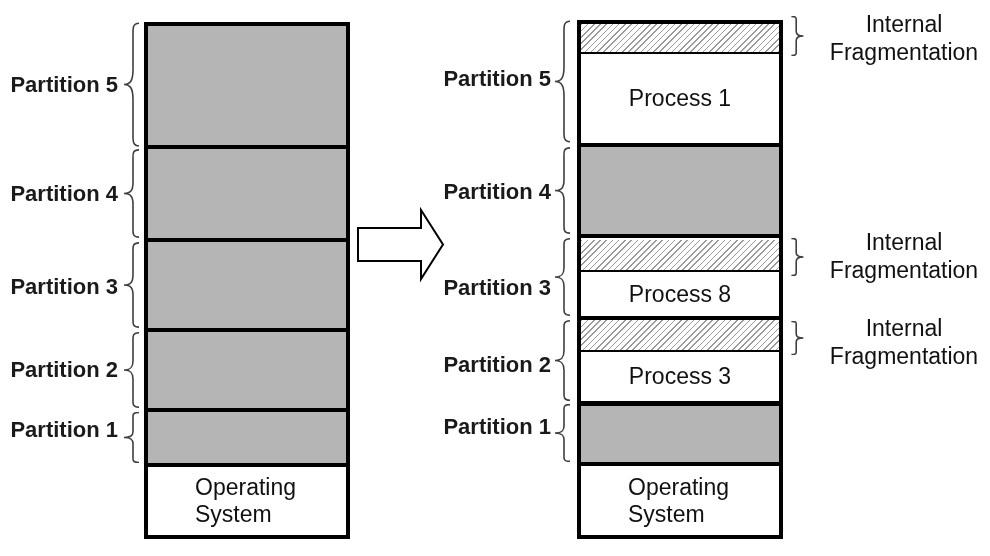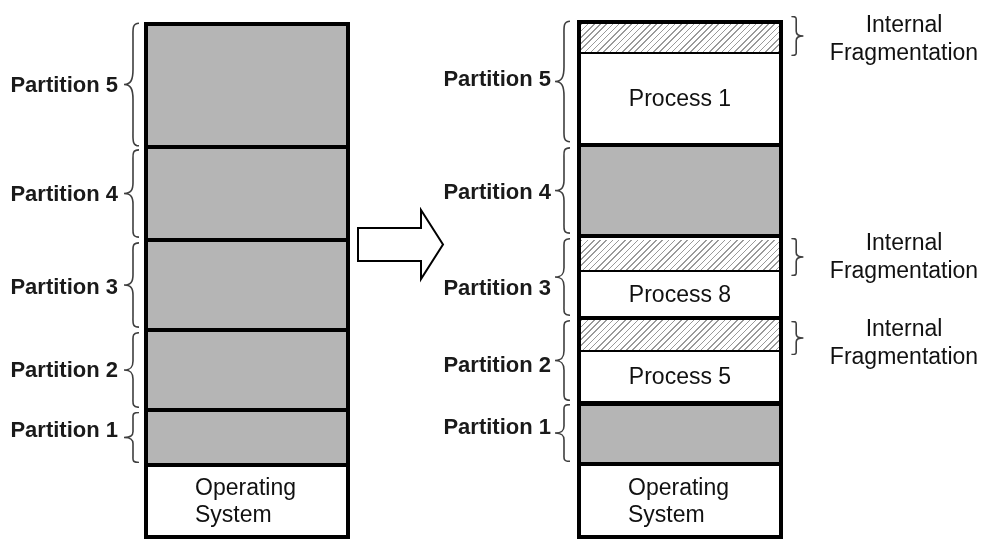--- a/index.html
+++ b/index.html
@@ -150,21 +150,21 @@
     <div class="sec gray" style="height:87px"></div>
     <div class="divider" style="height:4px"></div>
     <div class="sec gapwhite" style="height:2px"></div>
     <div class="sec hatch" style="height:32px"></div>
     <div class="sec white proc" style="height:44px">
       <span>Process 8</span>
     </div>
     <div class="divider" style="height:4px"></div>
     <div class="sec hatch" style="height:32px"></div>
     <div class="sec white proc" style="height:49px">
-      <span>Process 5</span>
+      <span>Process 3</span>
     </div>
     <div class="divider" style="height:5px"></div>
     <div class="sec gray" style="height:56px"></div>
     <div class="divider" style="height:4px"></div>
     <div class="sec white os" style="height:69px">
       <span style="display:inline-block;width:104px">Operating System</span>
     </div>
   </div>
 
   <div class="brace" style="left:789px;top:16px;width:16px;height:40px">

